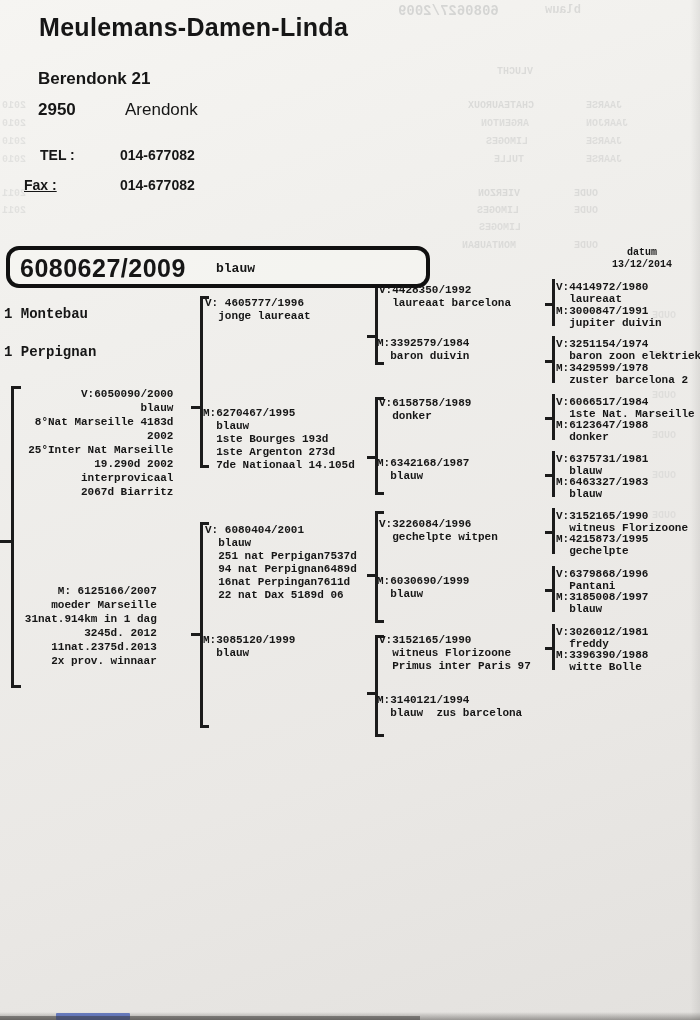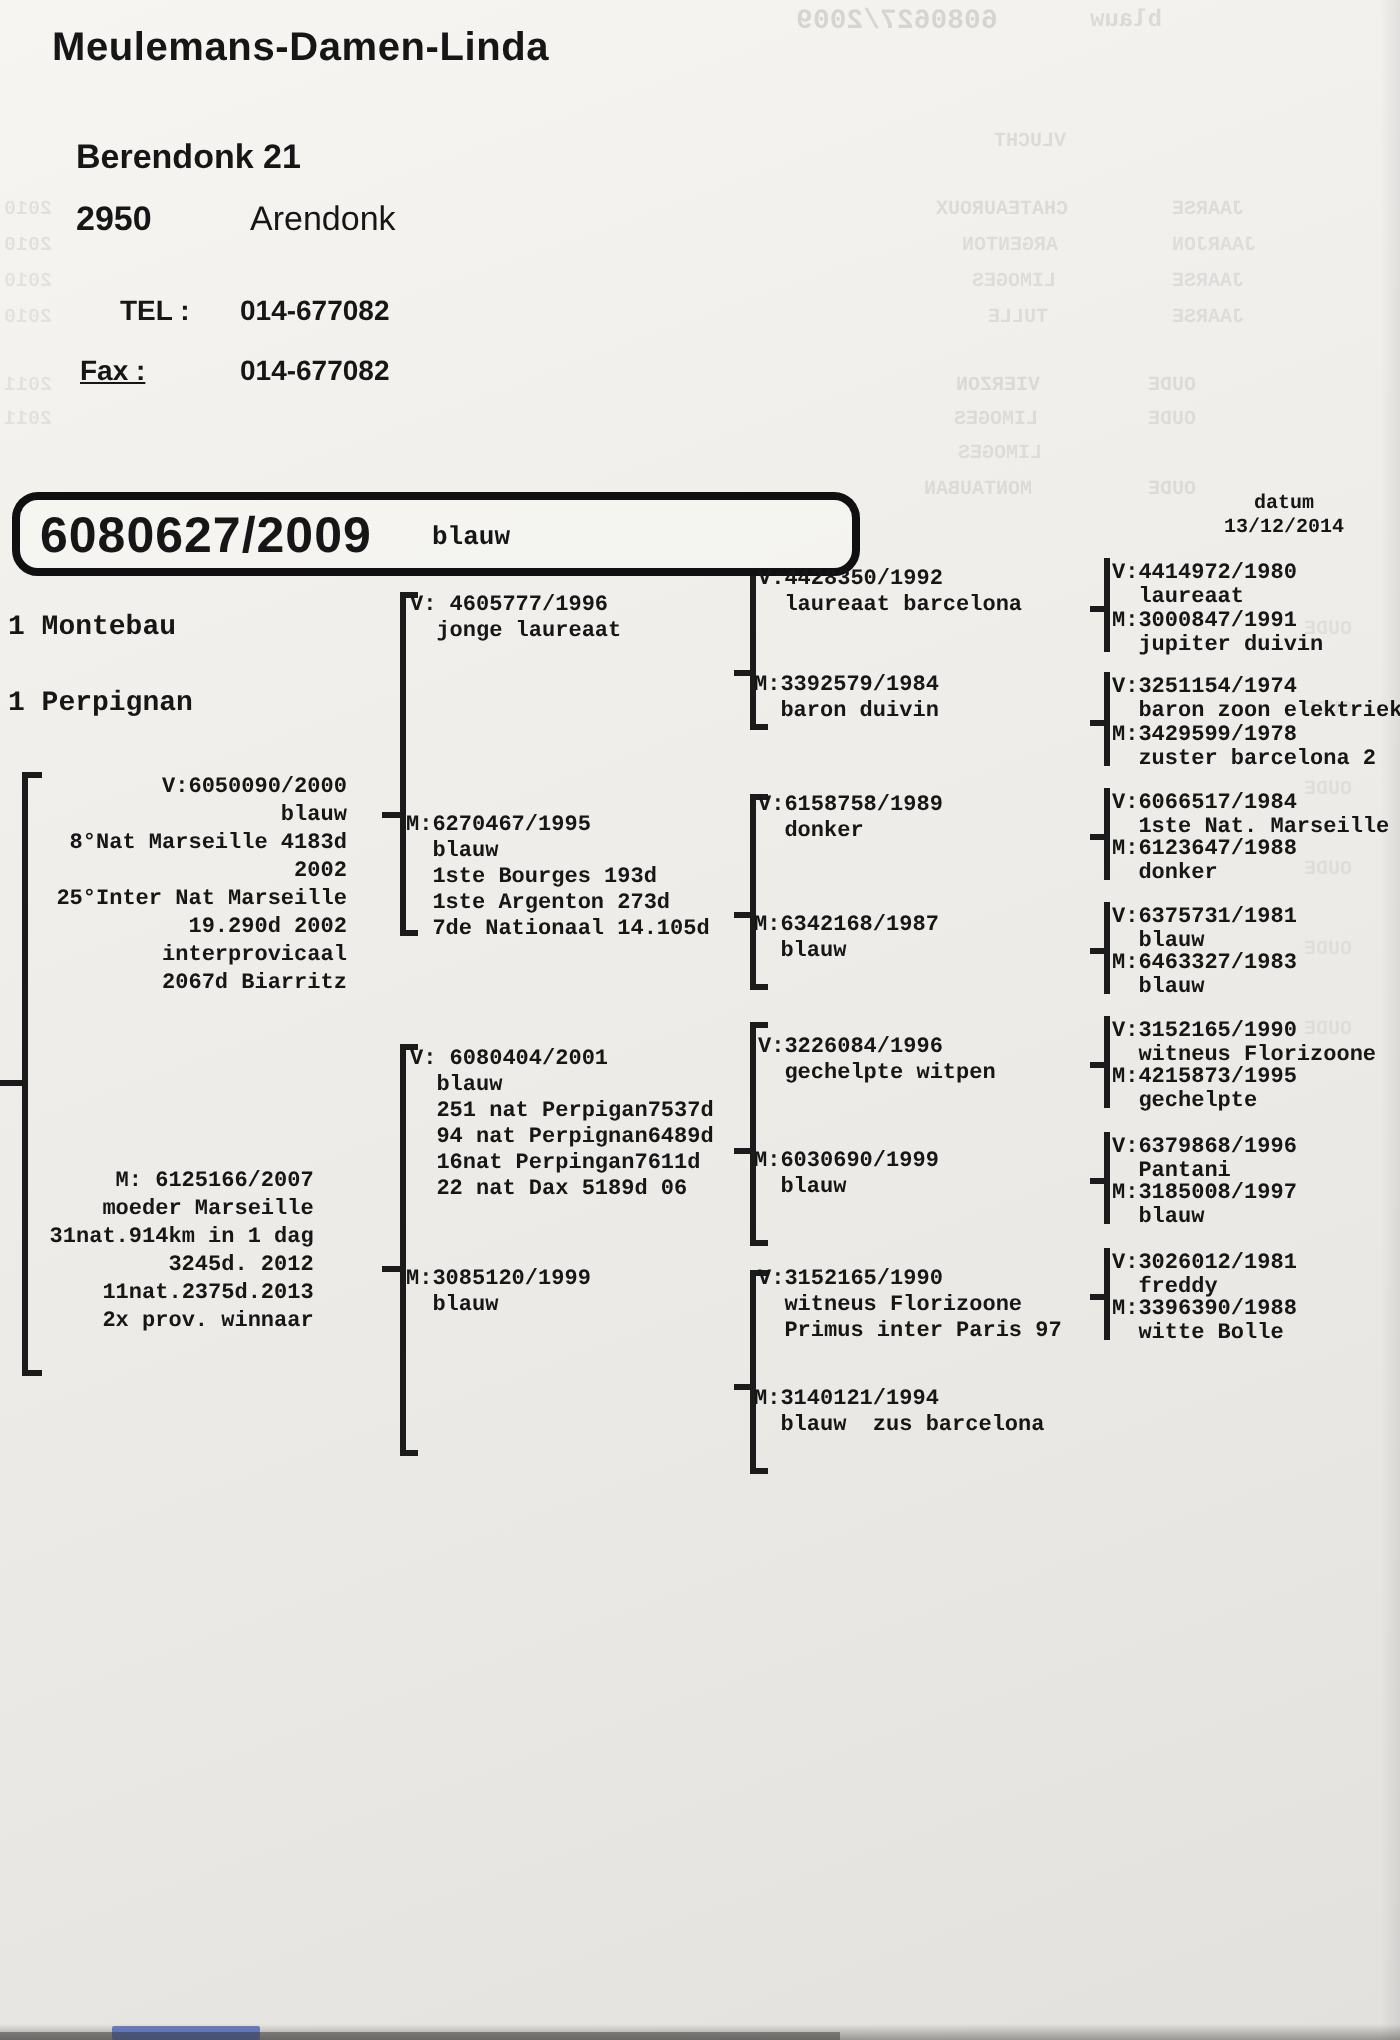--- a/index.html
+++ b/index.html
@@ -3,27 +3,27 @@
 <meta charset="utf-8">
 <style>
   html,body{margin:0;padding:0;background:#cfcdca;}
   .page{
     position:relative;width:700px;height:1020px;overflow:hidden;
     background:linear-gradient(160deg,#f6f5f2 0%,#f0efec 30%,#eae8e5 70%,#e3e1de 100%);
     font-family:"Liberation Mono","DejaVu Sans Mono",monospace;color:#161616;
   }
   .sans{font-family:"Liberation Sans","DejaVu Sans",sans-serif;}
   .abs{position:absolute;}
-  .hdr-title{left:26px;top:13px;font-weight:700;font-size:20px;letter-spacing:.3px;z-index:2;}
+  .hdr-title{left:39px;top:13px;font-weight:700;font-size:25px;letter-spacing:.3px;z-index:2;}
   .addr-street{left:38px;top:69px;font-weight:700;font-size:17px;z-index:2;}
   .addr-postal{left:38px;top:100px;font-weight:700;font-size:17px;z-index:2;}
   .addr-city{left:125px;top:100px;font-weight:400;font-size:17px;z-index:2;}
   .c-label{font-weight:700;font-size:14px;z-index:2;}
-  .tel-l{left:40px;top:147px;margin-left:20px;}  .tel-v{left:120px;top:147px;}
-  .fax-l{left:40px;top:177px;text-decoration:underline;}  .fax-v{left:120px;top:177px;}
+  .tel-l{left:40px;top:147px;}  .tel-v{left:120px;top:147px;}
+  .fax-l{left:24px;top:177px;text-decoration:underline;}  .fax-v{left:120px;top:177px;}
   .ringbox{left:6px;top:246px;width:424px;height:42px;border:4px solid #101010;border-radius:13px;
     z-index:2;background:rgba(248,247,244,.55);box-sizing:border-box;}
   .ring-number{position:absolute;left:10px;top:4px;font-family:"Liberation Sans","DejaVu Sans",sans-serif;
     font-weight:700;font-size:25px;letter-spacing:.5px;}
   .ring-color{position:absolute;left:206px;top:11px;font-weight:700;font-size:13px;}
   .datum{left:598px;top:247px;width:88px;text-align:center;font-weight:700;font-size:10px;line-height:12px;z-index:2;}
   .notes{left:4px;top:283px;font-weight:700;font-size:14px;line-height:12.5px;white-space:pre;z-index:2;}
   .entry{position:absolute;white-space:pre;font-weight:700;font-size:11px;line-height:13px;z-index:2;}
   .lh14{line-height:14px;text-align:right;}
   .lh12{line-height:12px;}

